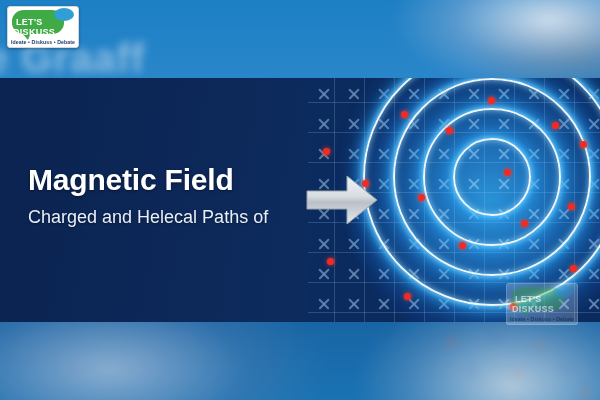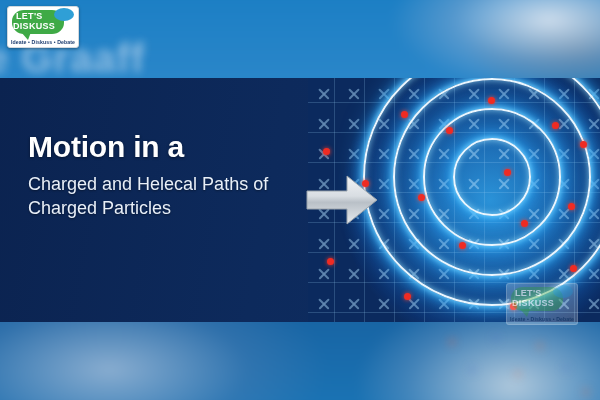--- a/index.html
+++ b/index.html
@@ -88,21 +88,21 @@
   .logo.main{left:7px;top:6px;width:70px;height:40px;}
   .logo-bubble{position:absolute;left:4px;top:3px;width:52px;height:24px;
     background:#3faa46;border-radius:12px/11px;}
   .logo-bubble:after{content:"";position:absolute;left:9px;bottom:-6px;
     width:0;height:0;border-left:7px solid transparent;
     border-right:3px solid transparent;border-top:8px solid #3faa46;}
   .logo-ell{position:absolute;right:4px;top:1px;width:20px;height:13px;
     background:#2f9fd6;border-radius:50%;}
   .logo-l1,.logo-l2{position:absolute;color:#fff;font-weight:bold;
     font-family:"Liberation Sans",sans-serif;letter-spacing:.3px;
-    white-space:nowrap;}
+    white-space:nowrap;margin-top:6px;}
   .logo-l1{left:8px;top:4px;font-size:9px;}
   .logo-l2{left:5px;top:14px;font-size:9px;}
   .logo-tag{position:absolute;left:0;right:0;bottom:2px;text-align:center;
     font-size:5.2px;font-weight:bold;color:#1b3b6f;letter-spacing:.1px;
     font-family:"Liberation Sans",sans-serif;white-space:nowrap;}
 
   
   .logo.mark{left:506px;top:283px;width:70px;height:40px;
     background:rgba(255,255,255,.30);border-color:rgba(255,255,255,.25);
     box-shadow:none;opacity:.72;}
@@ -242,25 +242,25 @@
           <stop offset="55%" stop-color="#b9c0c7"></stop>
           <stop offset="100%" stop-color="#e6eaee"></stop>
         </linearGradient>
       </defs>
       <path d="M2,19 L42,19 L42,4 L72,28 L42,52 L42,37 L2,37 Z" fill="url(#ag)" stroke="#9aa3ab" stroke-width="1"></path>
     </svg>
   </div>
 
   <div class="textblock">
     <h1 class="title">
-      <span>Motion in a</span><br>
+      <br>
+      <span>Magnetic Field</span>
     </h1>
     <p class="subtitle">
       <span>Charged and Helecal Paths of</span><br>
-      <span>Charged Particles</span>
     </p>
   </div>
 
   <div class="logo main">
     <div class="logo-bubble"></div>
     <div class="logo-ell"></div>
     <div class="logo-l1">LET'S</div>
     <div class="logo-l2">DISKUSS</div>
     <div class="logo-tag">Ideate • Diskuss • Debate</div>
   </div>

